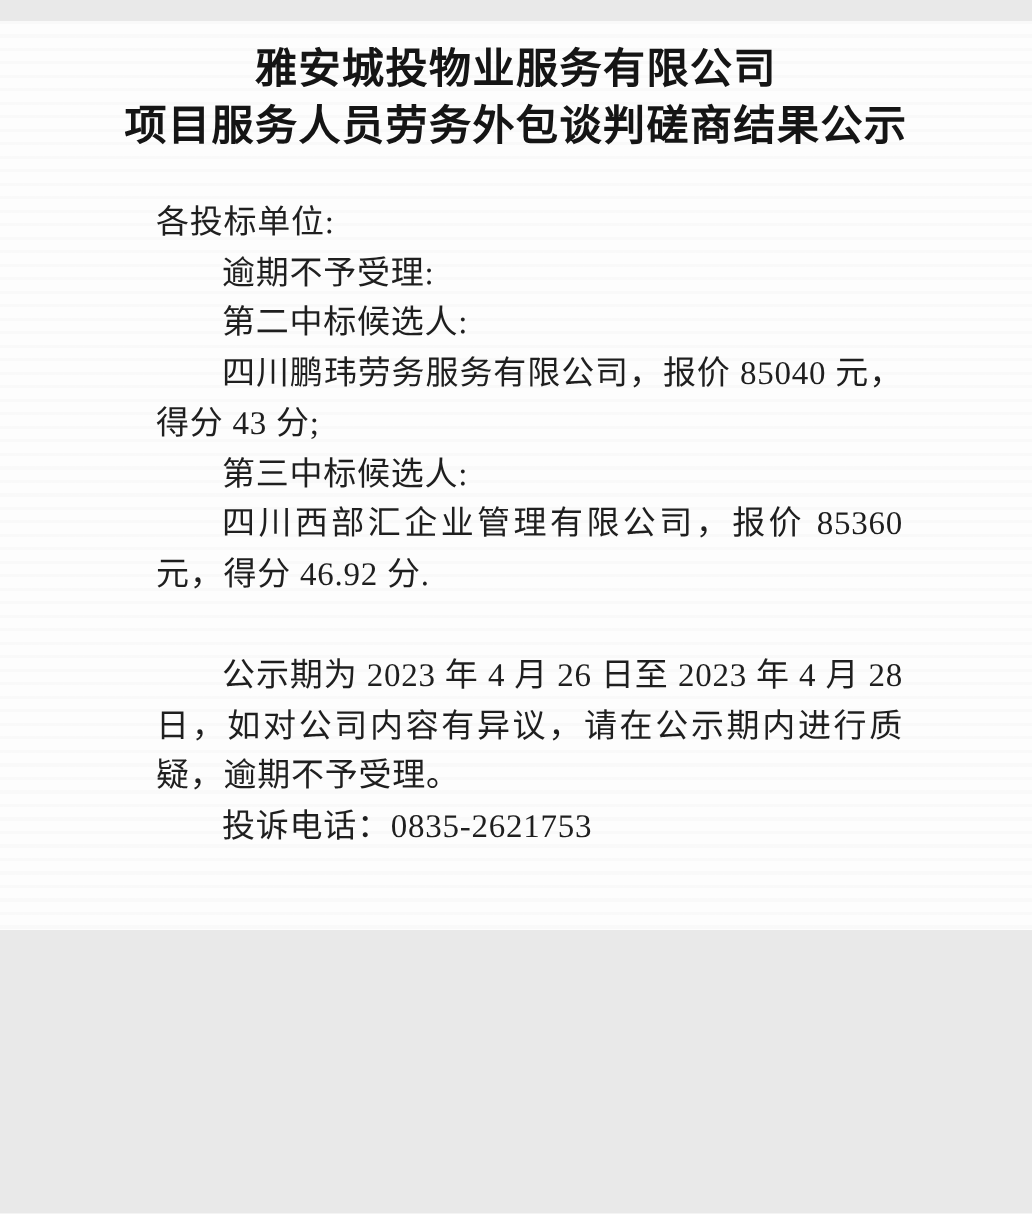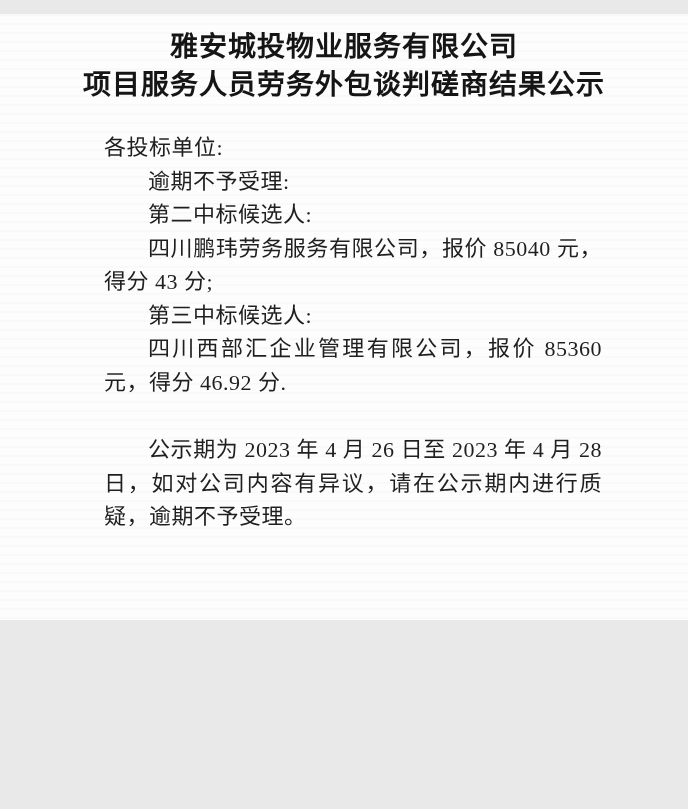--- a/index.html
+++ b/index.html
@@ -64,20 +64,21 @@
   </div>
 
   <div class="body-text">
     <p>各投标单位:</p>
     <p class="indent">逾期不予受理:</p>
     <p class="indent">第二中标候选人:</p>
     <p class="indent">四川鹏玮劳务服务有限公司，报价 85040 元，得分 43 分;</p>
     <p class="indent">第三中标候选人:</p>
     <p class="indent">四川西部汇企业管理有限公司，报价 85360 元，得分 46.92 分.</p>
     <p class="indent gap-before">公示期为 2023 年 4 月 26 日至 2023 年 4 月 28 日，如对公司内容有异议，请在公示期内进行质疑，逾期不予受理。</p>
+    <p class="indent">投诉电话：0835-2621753</p>
   </div>
 
   <div class="signature">
     <p class="sig-company">雅安城投物业服务有限公司</p>
     <p class="sig-date">2023 年 4 月 26 日</p>
   </div>
 
   <div class="stamp">
     <svg viewBox="0 0 283 169" xmlns="http://www.w3.org/2000/svg">
 

